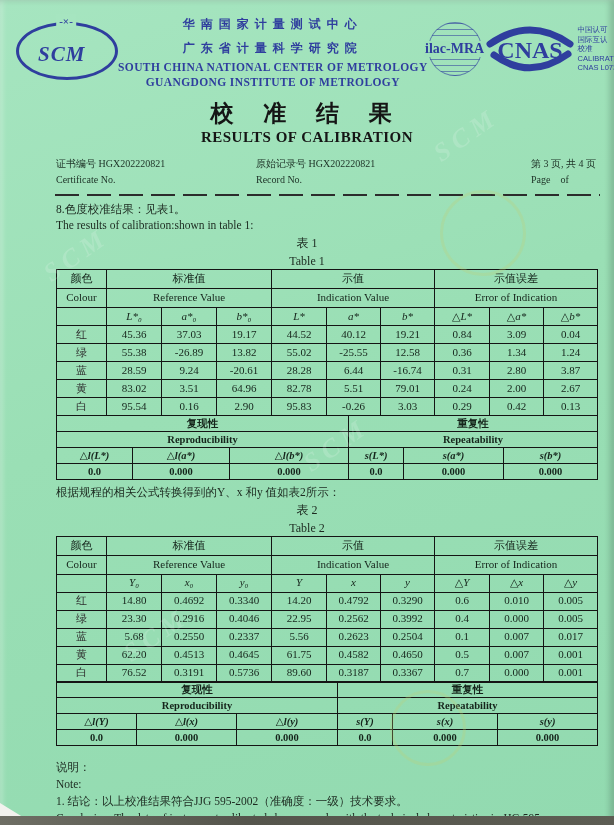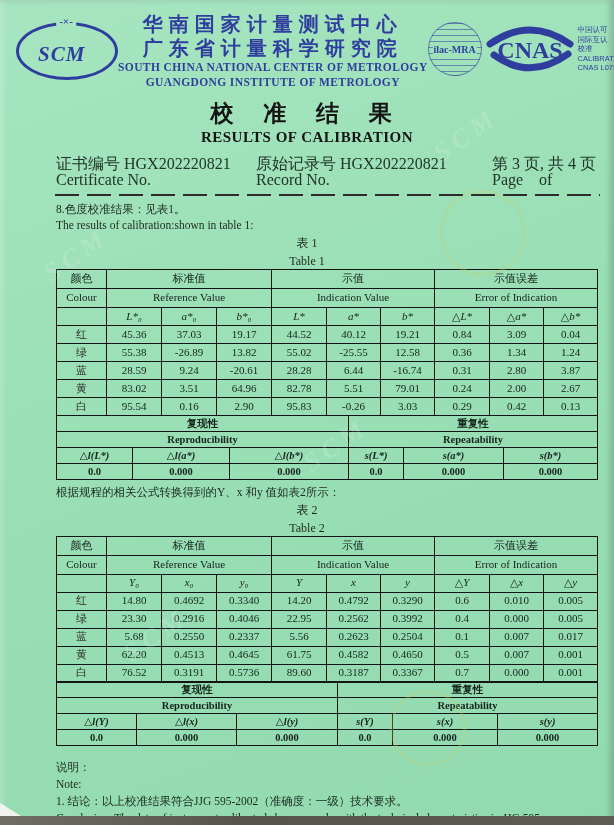--- a/index.html
+++ b/index.html
@@ -22,38 +22,38 @@
   
   .hdr{display:flex;align-items:flex-start;padding:12px 6px 0 14px;}
   .scm{position:relative;width:104px;height:64px;margin-top:4px;flex:0 0 auto;}
   .scm-ellipse{position:absolute;left:2px;top:6px;width:96px;height:52px;border:3px solid #2f3e9e;border-radius:50%;}
   .scm-mark{position:absolute;left:50%;top:-2px;transform:translateX(-50%);
             background:#a6e5c0;color:#2f3e9e;font-size:11px;font-weight:bold;
             padding:0 3px;line-height:14px;letter-spacing:0;}
   .scm-text{position:absolute;left:24px;top:26px;background:transparent;color:#2f3e9e;
             font-size:21px;font-weight:bold;font-style:italic;letter-spacing:1px;}
   .org{flex:1 1 auto;text-align:center;margin-top:0;color:#2f3e9e;}
-  .org .cn{font-family:"DejaVu Sans","Liberation Sans",sans-serif;font-size:20px;font-weight:700;letter-spacing:6px;line-height:24px;white-space:nowrap;}
+  .org .cn{font-family:"DejaVu Sans","Liberation Sans",sans-serif;font-size:12px;font-weight:700;letter-spacing:6px;line-height:24px;white-space:nowrap;}
   .org .en{font-size:11.5px;font-weight:700;letter-spacing:.4px;line-height:15px;white-space:nowrap;}
   .marks{flex:0 0 auto;display:flex;align-items:center;gap:4px;margin-top:10px;padding-right:2px;}
   .ilac{position:relative;width:52px;height:52px;border-radius:50%;
         background:repeating-linear-gradient(to bottom,rgba(47,62,158,.55) 0 1.5px,transparent 1.5px 6px);
         border:1.5px solid rgba(47,62,158,.6);}
   .ilac-label{position:absolute;left:50%;top:50%;transform:translate(-50%,-50%);
-        background:#9fe1ba;color:#2f3e9e;font-size:10px;font-weight:bold;white-space:nowrap;padding:0 1px;}
+        background:#9fe1ba;color:#2f3e9e;font-size:14px;font-weight:bold;white-space:nowrap;padding:0 1px;}
   .cnas-svg{display:block;}
   .accred{color:#2f3e9e;font-size:7.5px;line-height:9.5px;text-align:left;width:58px;
           font-family:"Liberation Sans","DejaVu Sans",sans-serif;}
 
   
   .title-cn{margin-top:10px;text-align:center;font-size:23px;font-weight:600;color:#151515;letter-spacing:12px;line-height:28px;}
   .title-en{text-align:center;font-size:15px;font-weight:700;color:#151515;letter-spacing:.5px;line-height:19px;}
 
   
-  .meta{display:flex;padding:9px 18px 0 56px;font-size:16px;color:#20362a;}
+  .meta{display:flex;padding:9px 18px 0 56px;font-size:10px;color:#20362a;}
   .meta .lbl{line-height:16px;white-space:nowrap;}
   .m1{width:200px;}
   .m2{width:196px;}
   .m3{margin-left:auto;text-align:left;}
   .m3 .pre{white-space:pre;}
 
   .dash-rule{margin:6px 14px 0 55px;height:2px;
     background:repeating-linear-gradient(90deg,#2c2c2c 0 24px,transparent 24px 32px);}
 
   .intro{padding:5px 18px 0 56px;font-size:11.5px;line-height:16px;color:#1c2a20;}

